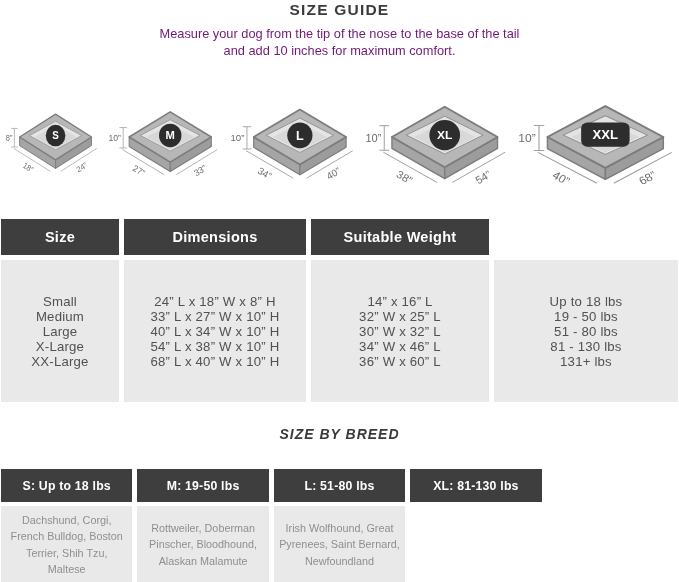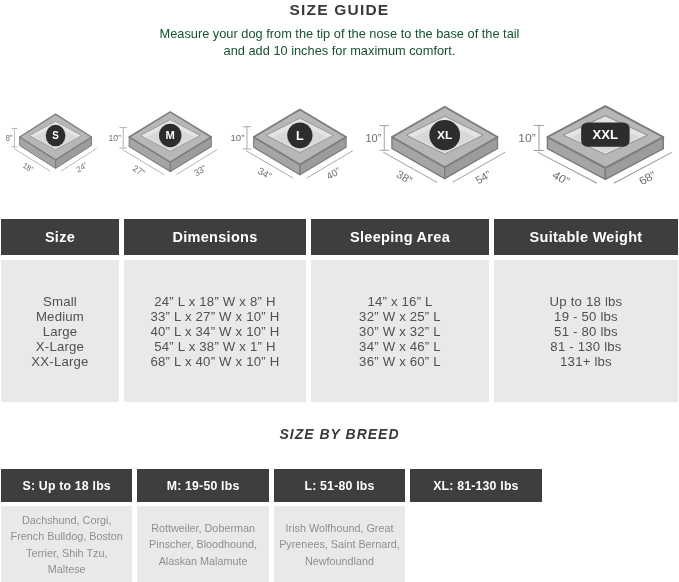--- a/index.html
+++ b/index.html
@@ -11,21 +11,21 @@
   }
   .page { width:679px; height:582px; position:relative;border-radius:25px; }
 
   
   .hdr { text-align:center; padding-top:1px; }
   .hdr h1 {
     font-size:15.5px; font-weight:bold; letter-spacing:1.2px;
     color:#3a3a3a; line-height:17px;
   }
   .hdr .sub {
-    font-size:12.8px; color:#14532d; line-height:17px;
+    font-size:12.8px; color:#701a75; line-height:17px;
   }
   .hdr .sub-wrap { margin-top:7px; }
 
   
   .beds-row {
     margin-top:22px; padding:0 2px;
     display:flex; justify-content:space-between; align-items:center;
     height:112px;
   }
   .bed-fig { display:block; }
@@ -226,36 +226,35 @@
         <line x1="90" y1="104" x2="145" y2="72"></line>
         <text class="dim-txt" transform="translate(124,102) rotate(-30)" text-anchor="middle">68”</text>
       </g>
     </svg>
   </div>
 
   <div class="size-table">
     <div class="thead">
       <div class="th">Size</div>
       <div class="th">Dimensions</div>
-      <div class="th">Sleeping Area</div>
       <div class="th">Suitable Weight</div>
     </div>
     <div class="tbody">
       <div class="tcol">
         <div class="tcell">Small</div>
         <div class="tcell">Medium</div>
         <div class="tcell">Large</div>
         <div class="tcell">X-Large</div>
         <div class="tcell">XX-Large</div>
       </div>
       <div class="tcol">
         <div class="tcell">24” L x 18” W x 8” H</div>
         <div class="tcell">33” L x 27” W x 10” H</div>
         <div class="tcell">40” L x 34” W x 10” H</div>
-        <div class="tcell">54” L x 38” W x 1” H</div>
+        <div class="tcell">54” L x 38” W x 10” H</div>
         <div class="tcell">68” L x 40” W x 10” H</div>
       </div>
       <div class="tcol">
         <div class="tcell">14” x 16” L</div>
         <div class="tcell">32” W x 25” L</div>
         <div class="tcell">30” W x 32” L</div>
         <div class="tcell">34” W x 46” L</div>
         <div class="tcell">36” W x 60” L</div>
       </div>
       <div class="tcol">

